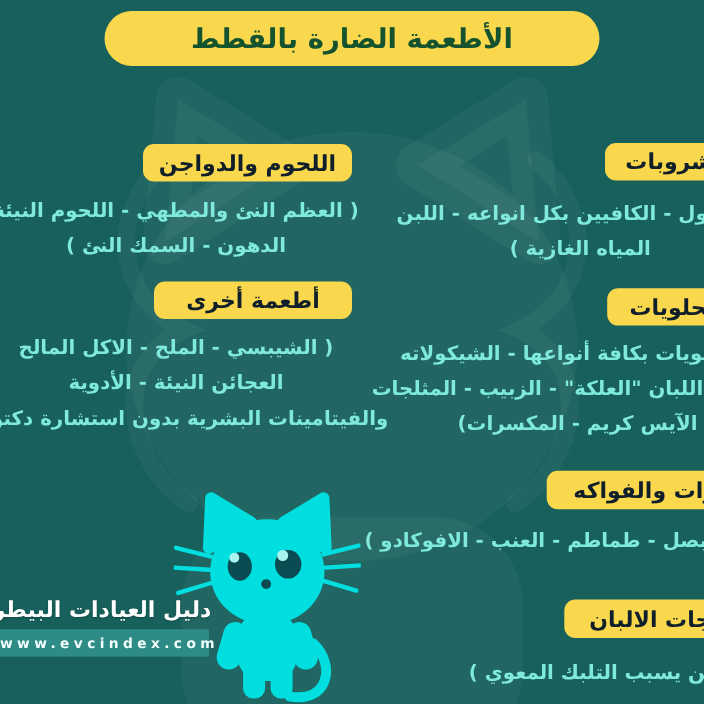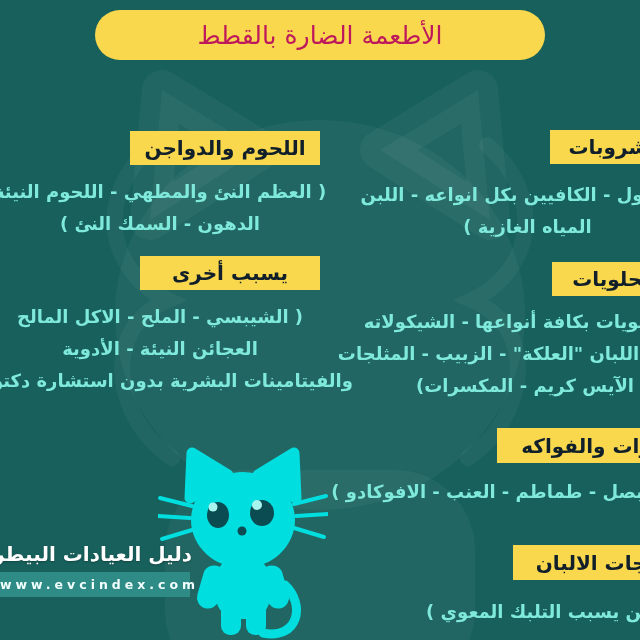--- a/index.html
+++ b/index.html
@@ -6,24 +6,24 @@
   body{
     width:640px;height:640px;position:relative;overflow:hidden;
     background:#17605b;
     font-family:"DejaVu Sans", sans-serif;
   }
   svg.watermark{position:absolute;left:0;top:0;z-index:0;}
   .title-banner{
     position:absolute;left:95px;top:10px;width:450px;height:50px;
     background:#f9d84d;border-radius:25px;z-index:2;
     display:flex;align-items:center;justify-content:center;
-    color:#be185d;font-size:25px;font-weight:normal;direction:rtl;white-space:nowrap;
+    color:#14532d;font-size:25px;font-weight:bold;direction:rtl;white-space:nowrap;
   }
   .hdr{
-    position:absolute;height:34px;background:#f9d84d;border-radius:0;z-index:2;
+    position:absolute;height:34px;background:#f9d84d;border-radius:10px;z-index:2;
     display:flex;align-items:center;justify-content:center;
     color:#101f2a;font-size:20px;font-weight:bold;direction:rtl;white-space:nowrap;overflow:visible;
   }
   .hdr-meats{left:130px;top:131px;width:190px;}
   .hdr-other{left:140px;top:256px;width:180px;}
   .hdr-drinks{left:550px;top:130px;width:145px;}
   .hdr-sweets{left:552px;top:262px;width:125px;}
   .hdr-produce{left:497px;top:428px;width:240px;height:35px;}
   .hdr-dairy{left:513px;top:545px;width:185px;height:35px;}
   .btxt{
@@ -60,21 +60,21 @@
     <rect x="165" y="470" width="310" height="220" rx="80" stroke="none"></rect>
     <path d="M487,145 C545,195 535,270 472,300 C542,330 525,420 468,458" fill="none" stroke-width="16" stroke-linecap="round"></path>
     <path d="M153,145 C95,195 105,270 168,300 C98,330 115,420 172,458" fill="none" stroke-width="16" stroke-linecap="round"></path>
   </g>
 </svg>
 
 <div class="title-banner">الأطعمة الضارة بالقطط</div>
 
 <div class="hdr hdr-meats">اللحوم والدواجن</div>
 <div class="hdr hdr-drinks">المشروبات</div>
-<div class="hdr hdr-other">يسبب أخرى</div>
+<div class="hdr hdr-other">أطعمة أخرى</div>
 <div class="hdr hdr-sweets">الحلويات</div>
 <div class="hdr hdr-produce">الخضروات والفواكه</div>
 <div class="hdr hdr-dairy">منتجات الالبان</div>
 
 <div class="btxt bt-meats">
   <div>( العظم النئ والمطهي - اللحوم النيئة</div>
   <div>الدهون - السمك النئ )</div>
 </div>
 
 <div class="btxt bt-drinks">

